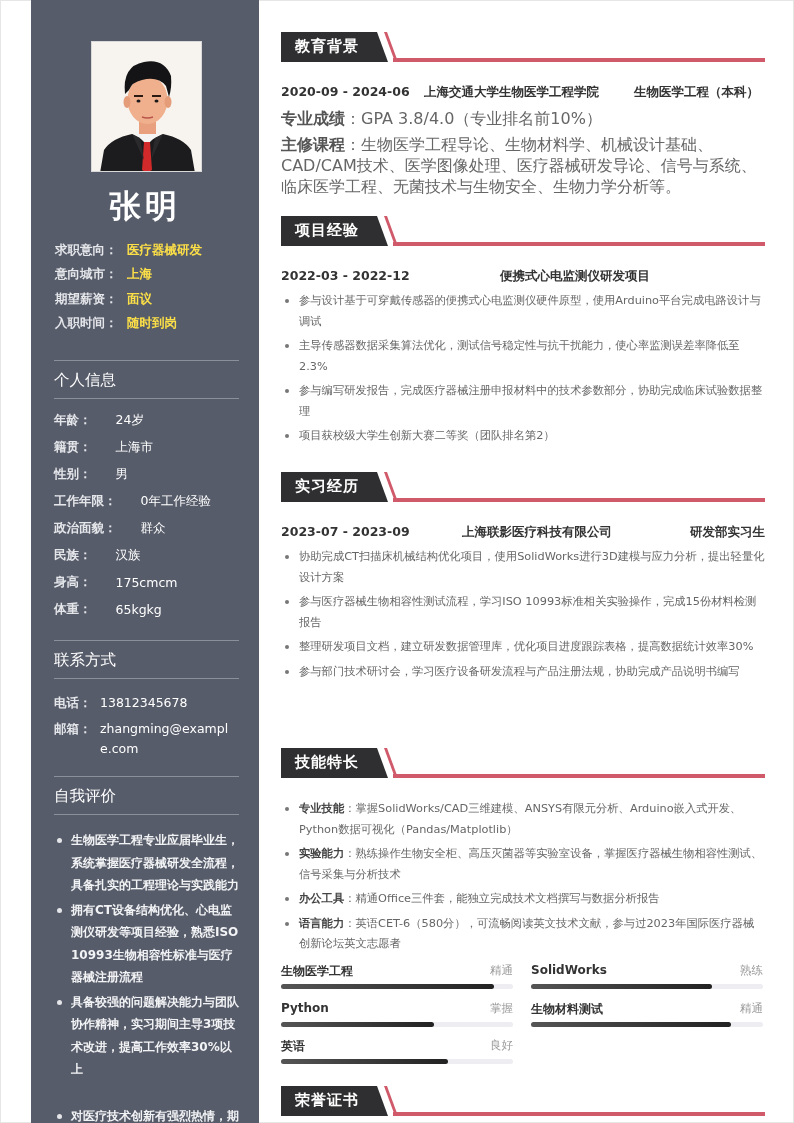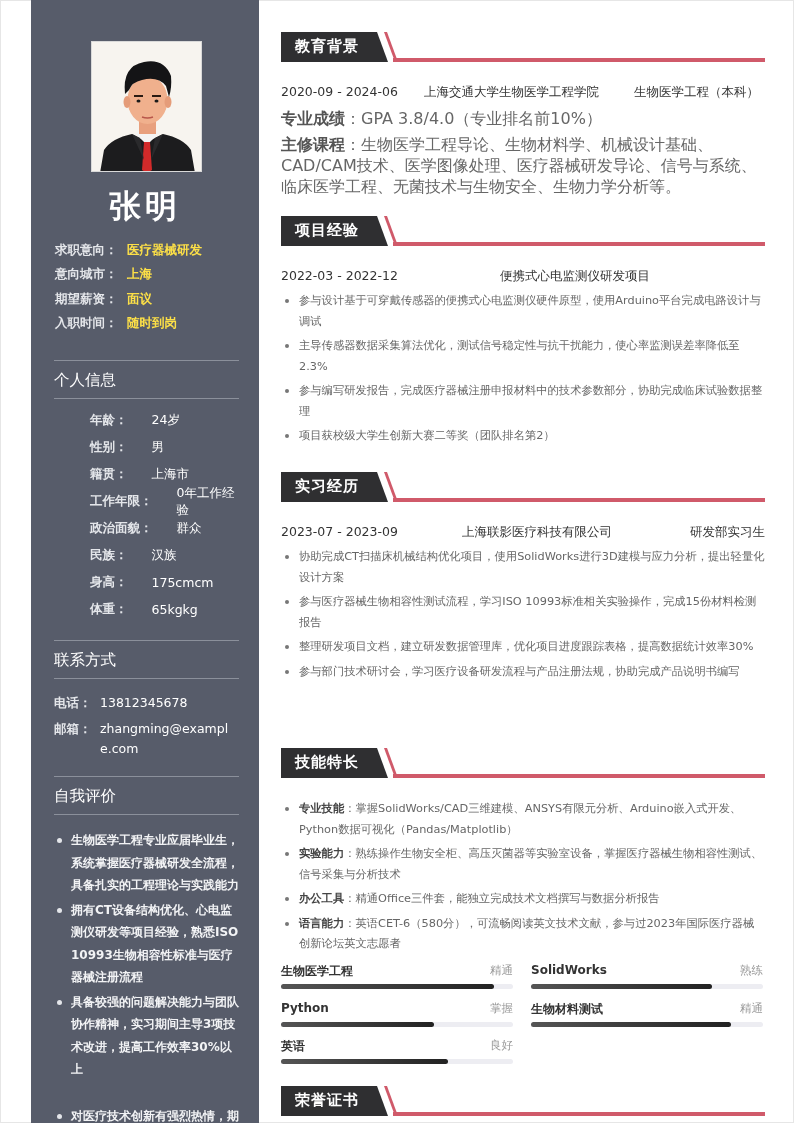--- a/index.html
+++ b/index.html
@@ -13,38 +13,38 @@
   .name { position: absolute; left: 0; top: 185px; width: 228px; text-align: center; font-size: 32px; font-weight: bold; letter-spacing: 4px; color: #fff; }
   .intent-list { position: absolute; left: 24px; top: 238px; width: 190px; }
   .intent-row { display: flex; height: 24.5px; font-size: 12.5px; font-weight: bold; align-items: center; }
   .intent-row .k { width: 72px; color: #e4e6ea; }
   .intent-row .v { color: #fde047; }
 
   .side-section { position: absolute; left: 23px; width: 185px; }
   .side-hr { border-top: 1px solid #8b909b; width: 185px; }
   .side-title { font-size: 15.5px; font-weight: normal; color: #fff; padding: 9px 0 7px 0; }
   .info-row { display: flex; font-size: 12.5px; margin-top: 0; height: 27px; align-items: center; }
-  .info-row .k { font-weight: bold; color: #e4e6ea; white-space: nowrap; margin-left: 36px; }
+  .info-row .k { font-weight: bold; color: #e4e6ea; white-space: nowrap; }
   .info-row .v { color: #fff; margin-left: 24px; }
   .contact-row { display: flex; font-size: 12.5px; line-height: 20px; margin-bottom: 6px; }
   .contact-row .k { font-weight: bold; color: #e4e6ea; width: 46px; flex-shrink: 0; }
   .contact-row .v { color: #fff; word-break: break-all; }
   .eval-list { list-style: none; margin-top: 14px; }
   .eval-list li { position: relative; padding-left: 17px; font-size: 12px; font-weight: bold; line-height: 22.5px; color: #f2f3f5; margin-bottom: 2px; }
   .eval-list li::before { content: ""; position: absolute; left: 3px; top: 9px; width: 5px; height: 5px; border-radius: 50%; background: #e4e6ea; }
 
   
   .main { position: absolute; left: 281px; top: 0; width: 484px; }
   .sec-head { position: absolute; left: 0; width: 484px; height: 30px; }
   .sec-head .tab { position: absolute; left: 0; top: 0; height: 30px; width: 107px; background: #2f2f31; clip-path: polygon(0 0, 96px 0, 107px 30px, 0 30px); }
   .sec-head .tab span { position: absolute; left: 14px; top: 5px; font-size: 15px; font-weight: bold; color: #fff; letter-spacing: 1px; }
   .sec-head .slash { position: absolute; left: 103px; top: 0; width: 14px; height: 30px; background: #d05a6a; clip-path: polygon(0 0, 3px 0, 14px 30px, 11px 30px); }
   .sec-head .line { position: absolute; left: 112px; bottom: 0; width: 372px; height: 4px; background: #d05a6a; }
 
-  .row-head { position: absolute; left: 0; width: 484px; font-size: 12.5px; font-weight: normal; color: #333; height: 18px; }
+  .row-head { position: absolute; left: 0; width: 484px; font-size: 12.5px; font-weight: bold; color: #333; height: 18px; }
   .row-head span { position: absolute; top: 0; white-space: nowrap; }
   .para { position: absolute; left: 0; width: 484px; font-size: 16px; line-height: 21px; color: #666; }
   .para b { color: #555; }
   .bullets { position: absolute; left: 0; width: 484px; list-style: none; }
   .bullets li { position: relative; padding-left: 18px; font-size: 11.3px; line-height: 20.5px; color: #666; margin-bottom: 4px; }
   .bullets li::before { content: ""; position: absolute; left: 4px; top: 8px; width: 4px; height: 4px; border-radius: 50%; background: #777; }
   .bullets li b { color: #444; }
 
   .skill { position: absolute; width: 232px; height: 30px; }
   .skill .sname { position: absolute; left: 0; top: 0; font-size: 12px; font-weight: bold; color: #333; }
@@ -101,26 +101,26 @@
 
   <div class="side-section" style="top:360px;">
     <div class="side-hr"></div>
     <div class="side-title">个人信息</div>
     <div class="side-hr" style="margin-bottom:8px;"></div>
     <div class="info-row">
         <span class="k">年龄：</span>
         <span class="v">24岁</span>
       </div>
     <div class="info-row">
+        <span class="k">籍贯：</span>
+        <span class="v">上海市</span>
+      </div>
+    <div class="info-row">
         <span class="k">性别：</span>
         <span class="v">男</span>
-      </div>
-    <div class="info-row">
-        <span class="k">籍贯：</span>
-        <span class="v">上海市</span>
       </div>
     <div class="info-row">
         <span class="k">工作年限：</span>
         <span class="v">0年工作经验</span>
       </div>
     <div class="info-row">
         <span class="k">政治面貌：</span>
         <span class="v">群众</span>
       </div>
     <div class="info-row">

